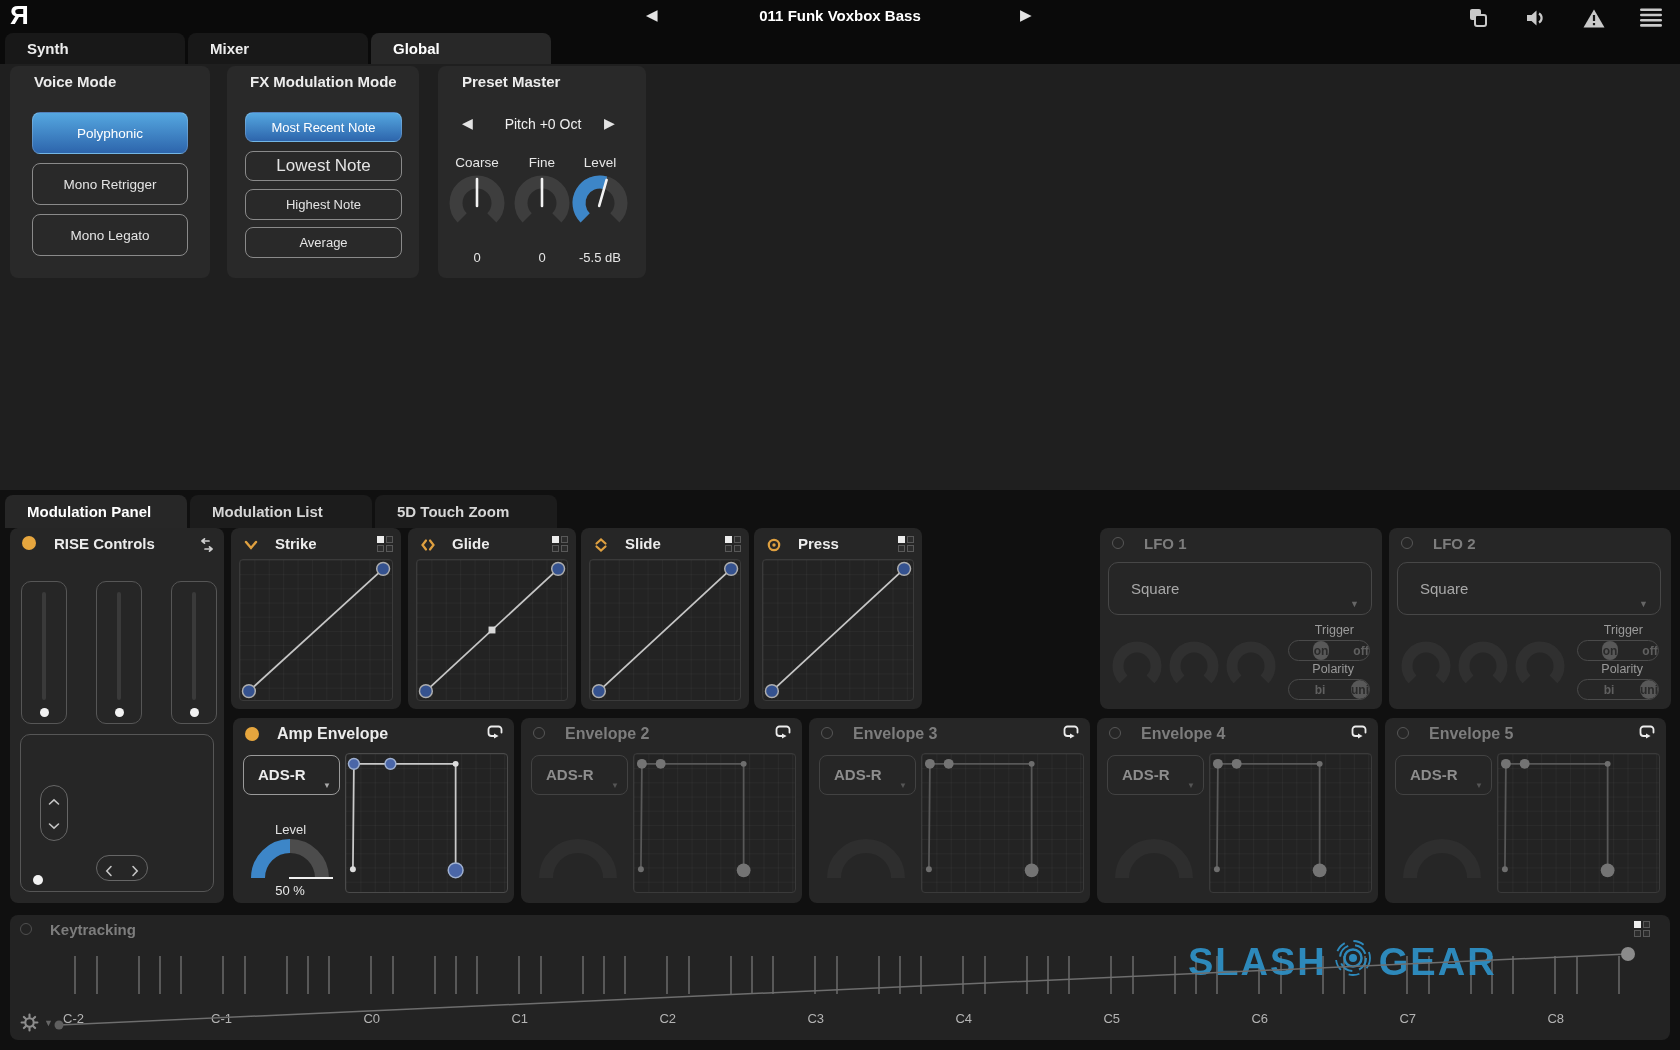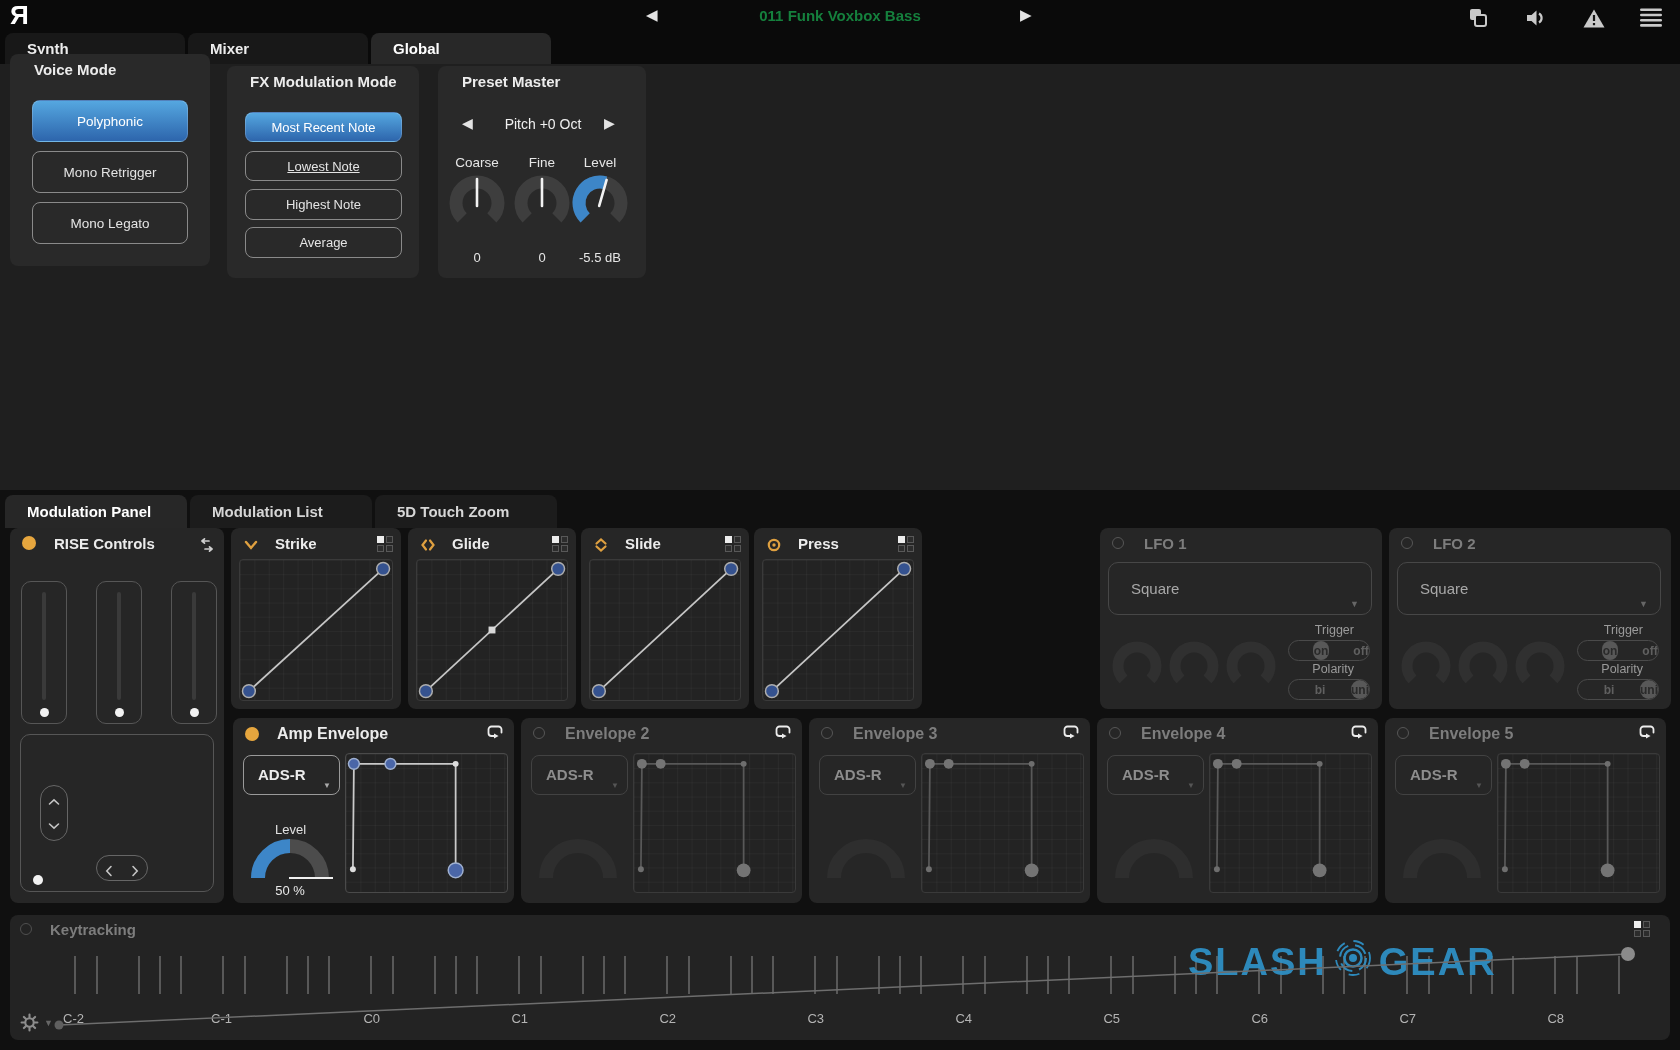--- a/index.html
+++ b/index.html
@@ -4,21 +4,21 @@
 <style>
   html,body{margin:0;padding:0;background:#101010;}
   .app{position:relative;width:1680px;height:1050px;background:#101010;overflow:hidden;
        font-family:"Liberation Sans",sans-serif;color:#e8e8e8;}
 
   
   .topbar{position:absolute;left:0;top:0;width:1680px;height:64px;background:#0a0a0a;}
   .logo{position:absolute;left:10px;top:0px;font-size:26px;font-weight:bold;color:#fff;
         transform:scaleX(-1);display:inline-block;}
   .preset-name{position:absolute;left:680px;top:7px;width:320px;text-align:center;
-        font-size:15px;font-weight:bold;color:#15803d;}
+        font-size:15px;font-weight:bold;color:#ffffff;}
   .nav-arrow{position:absolute;top:6px;font-size:15px;color:#e4e4e4;cursor:default;}
   .tb-icon{position:absolute;top:7px;}
 
   
   .tab{position:absolute;top:33px;height:31px;width:180px;border-radius:8px 8px 0 0;
        background:#181818;color:#ececec;font-size:15px;font-weight:bold;
        line-height:31px;padding-left:22px;box-sizing:border-box;}
   .tab.sel{background:#282828;color:#fff;}
   .mtab{position:absolute;top:495px;height:33px;width:182px;border-radius:8px 8px 0 0;
        background:#1c1c1c;color:#d6d6d6;font-size:15px;font-weight:bold;
@@ -140,31 +140,31 @@
         </svg>
     </span>
   </div>
 
   <div class="tab" style="left:5px;">Synth</div>
   <div class="tab" style="left:188px;">Mixer</div>
   <div class="tab sel" style="left:371px;">Global</div>
 
   <div class="upper"></div>
 
-  <div class="panel" style="left:10px;top:54px;width:200px;height:212px;">
+  <div class="panel" style="left:10px;top:66px;width:200px;height:212px;">
     <div class="ptitle" style="left:24px;top:7px;">Voice Mode</div>
     <div class="obtn sel" style="left:22px;top:46px;width:156px;height:42px;">Polyphonic</div>
     <div class="obtn" style="left:22px;top:97px;width:156px;height:42px;">Mono Retrigger</div>
     <div class="obtn" style="left:22px;top:148px;width:156px;height:42px;">Mono Legato</div>
   </div>
 
   <div class="panel" style="left:227px;top:66px;width:192px;height:212px;">
     <div class="ptitle" style="left:23px;top:7px;">FX Modulation Mode</div>
     <div class="obtn sel" style="left:18px;top:46px;width:157px;height:30px;font-size:13px;">Most Recent Note</div>
-    <div class="obtn" style="left:18px;top:85px;width:157px;height:30px;font-size:13px;text-decoration:underline;">Lowest Note</div>
+    <div class="obtn" style="left:18px;top:85px;width:157px;height:30px;font-size:17px;">Lowest Note</div>
     <div class="obtn" style="left:18px;top:123px;width:157px;height:31px;font-size:13px;">Highest Note</div>
     <div class="obtn" style="left:18px;top:161px;width:157px;height:31px;font-size:13px;">Average</div>
   </div>
 
   <div class="panel" style="left:438px;top:66px;width:208px;height:212px;">
     <div class="ptitle" style="left:24px;top:7px;">Preset Master</div>
     <span style="position:absolute;left:24px;top:49px;font-size:14px;color:#e4e4e4;">◀</span>
     <span style="position:absolute;left:52px;top:50px;width:106px;text-align:center;font-size:14px;color:#f0f0f0;">Pitch +0 Oct</span>
     <span style="position:absolute;left:166px;top:49px;font-size:14px;color:#e4e4e4;">▶</span>
 

